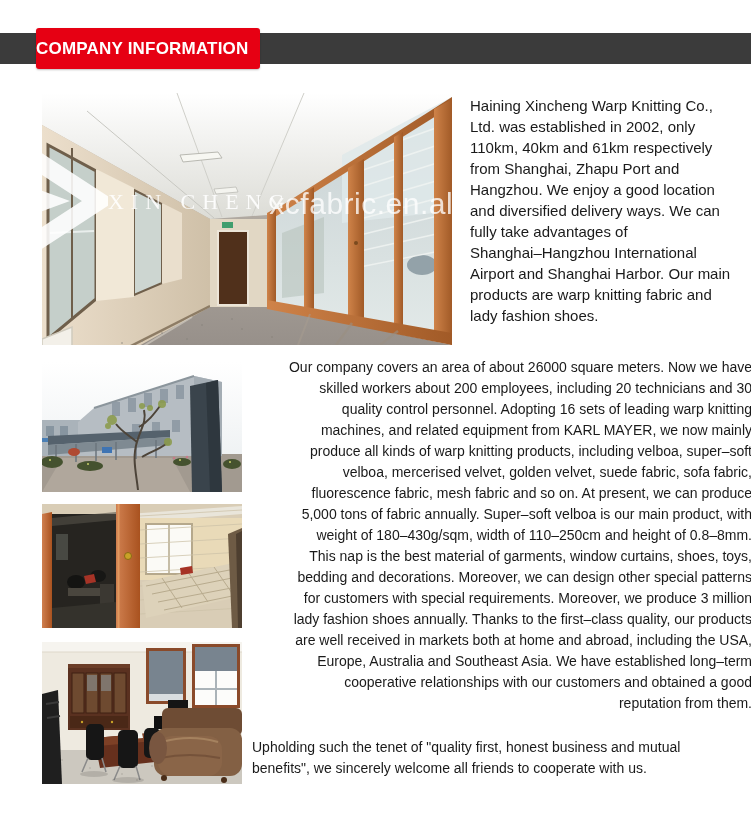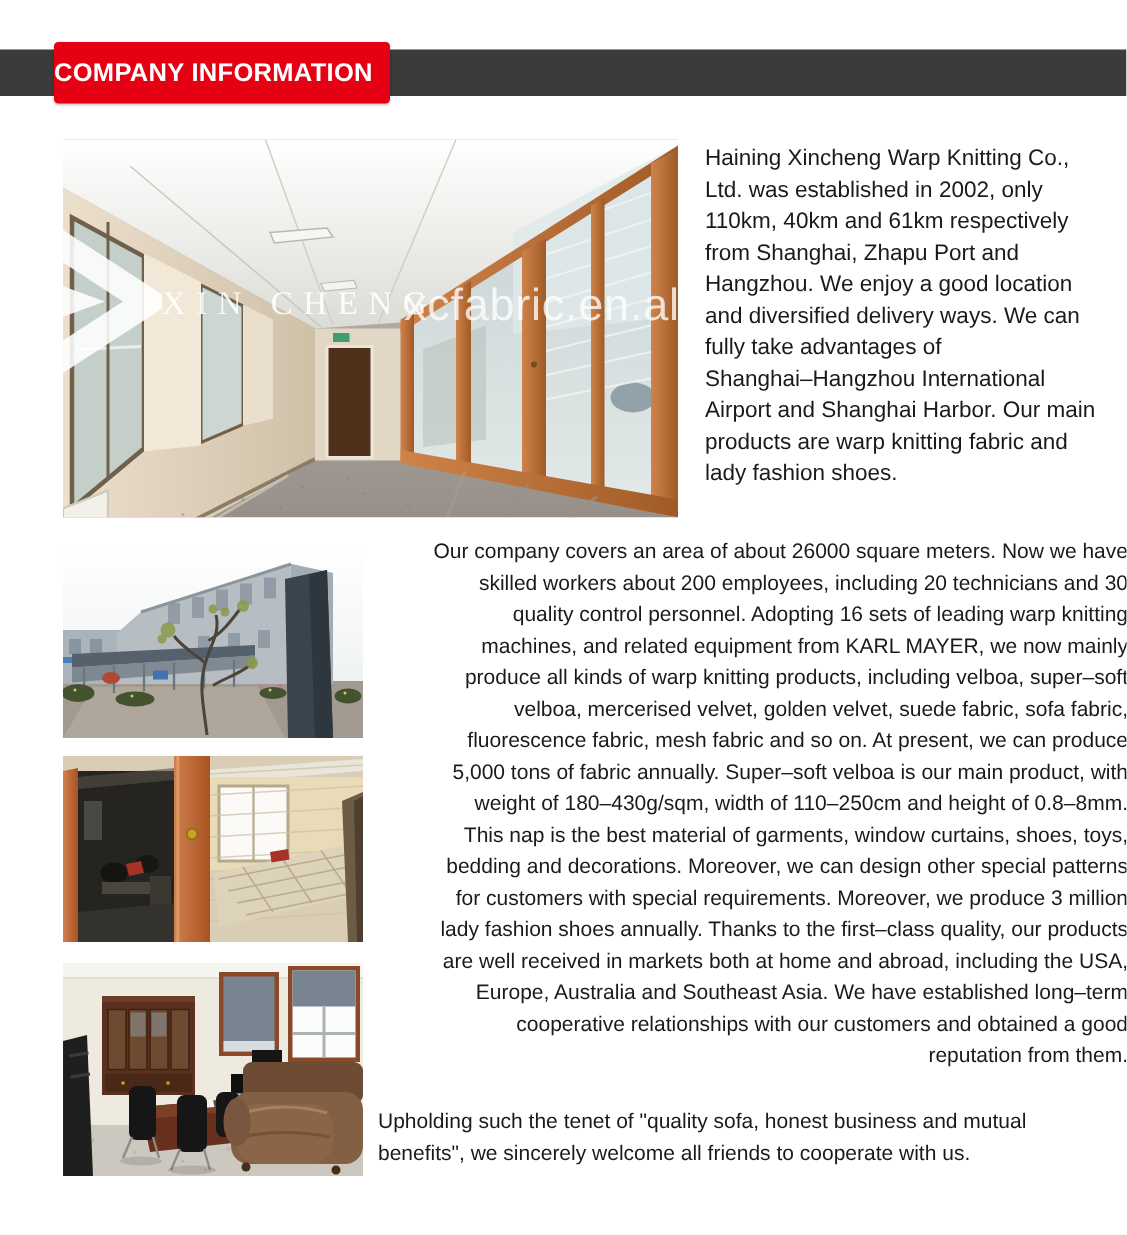--- a/index.html
+++ b/index.html
@@ -384,15 +384,15 @@
 5,000 tons of fabric annually. Super–soft velboa is our main product, with
 weight of 180–430g/sqm, width of 110–250cm and height of 0.8–8mm.
 This nap is the best material of garments, window curtains, shoes, toys,
 bedding and decorations. Moreover, we can design other special patterns
 for customers with special requirements. Moreover, we produce 3 million
 lady fashion shoes annually. Thanks to the first–class quality, our products
 are well received in markets both at home and abroad, including the USA,
 Europe, Australia and Southeast Asia. We have established long–term
 cooperative relationships with our customers and obtained a good
 reputation from them.</p>
-  <p class="closing-para">Upholding such the tenet of "quality sofa, honest business and mutual
+  <p class="closing-para">Upholding such the tenet of "quality first, honest business and mutual
 benefits", we sincerely welcome all friends to cooperate with us.</p>
 </div>
 
 </body></html>

